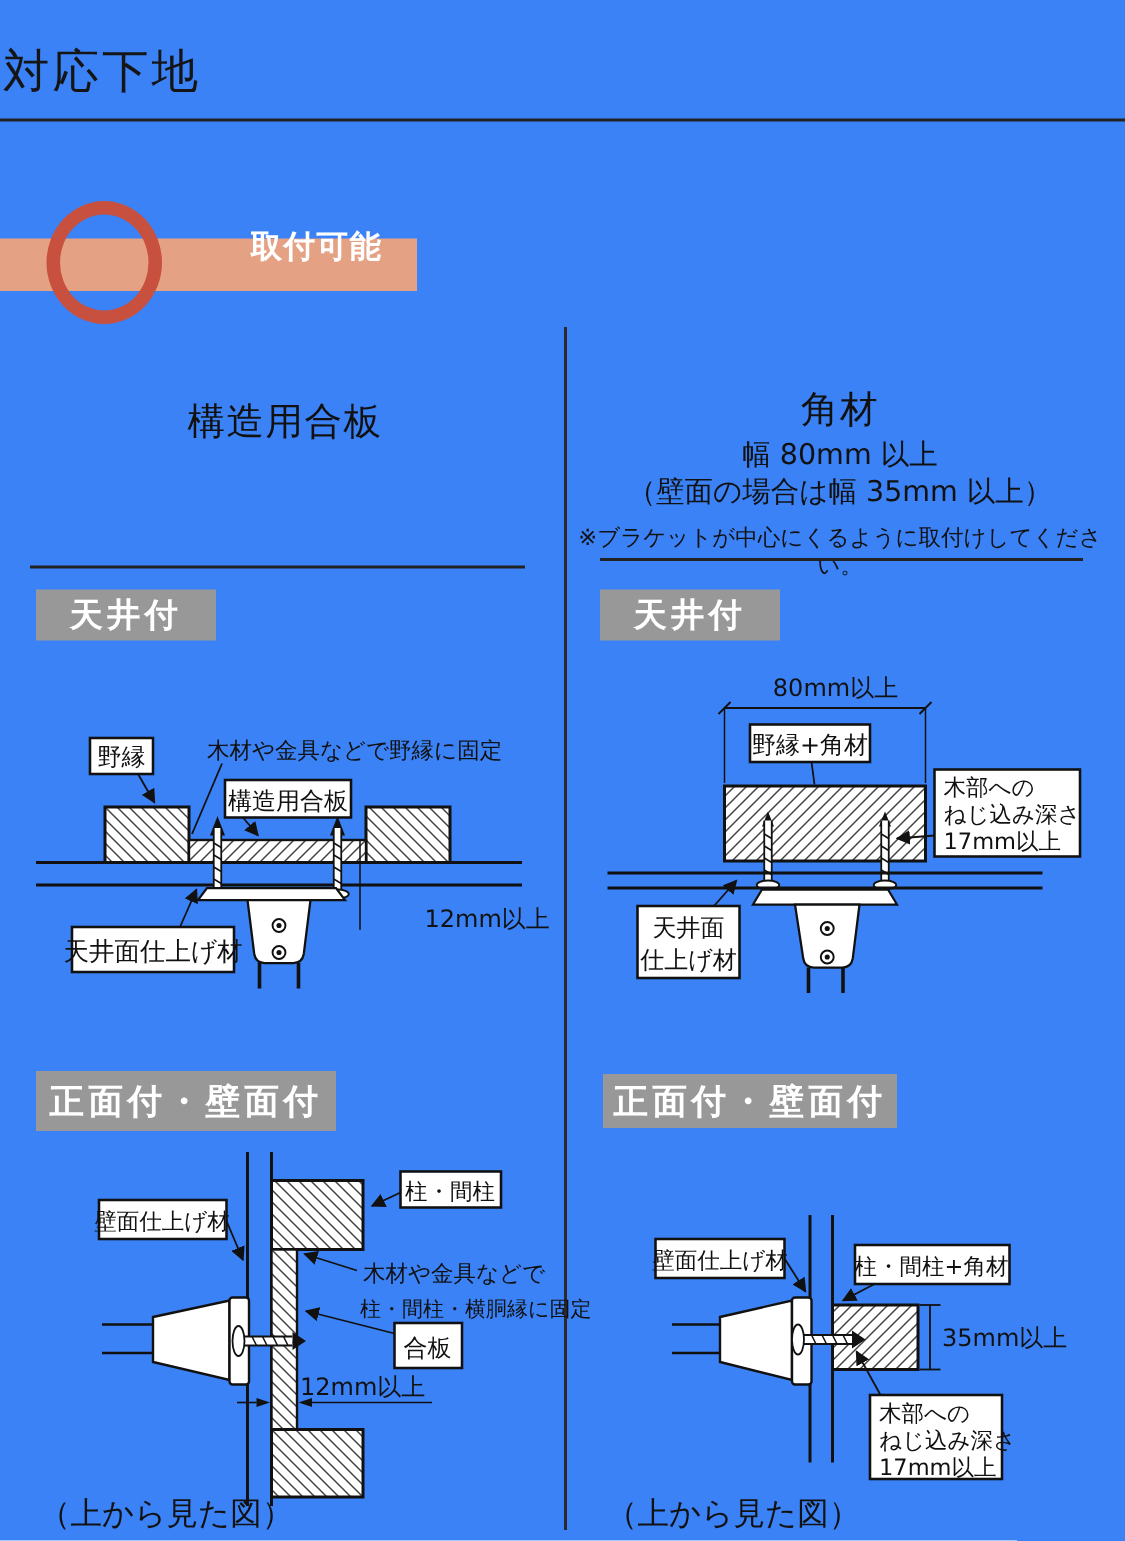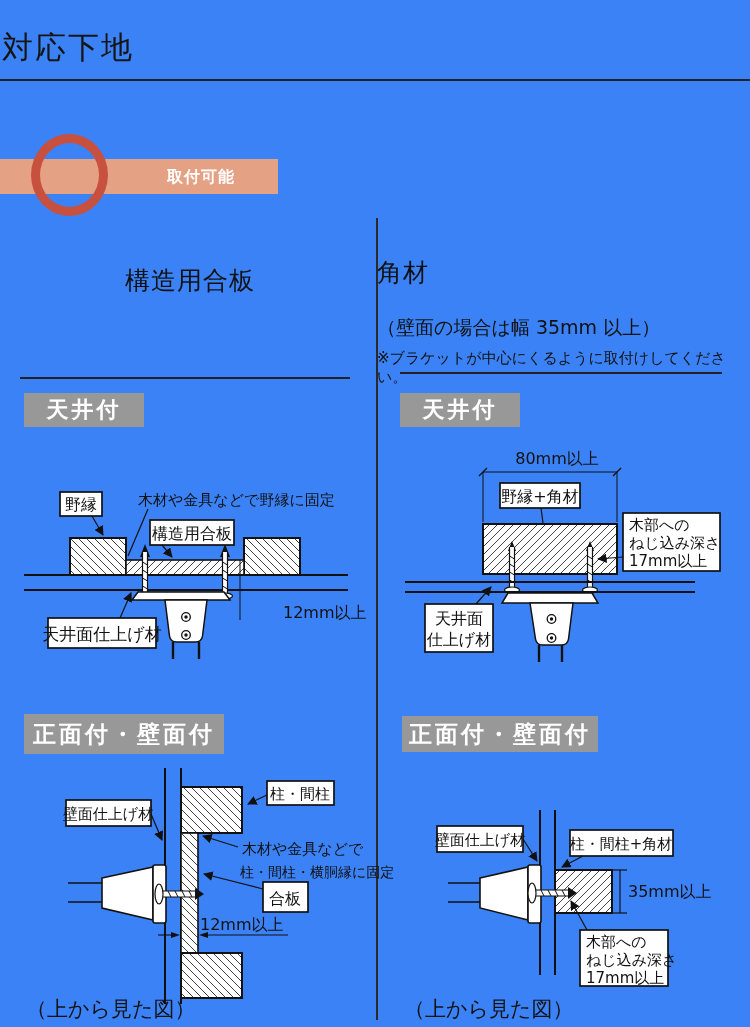--- a/index.html
+++ b/index.html
@@ -6,24 +6,24 @@
   html,body { background:#fff; }
   .page {
     position:relative; width:750px; height:1027px; background:#3b82f6;
     font-family:"DejaVu Sans","Liberation Sans",sans-serif; color:#111; overflow:hidden;
   }
   .abs { position:absolute; }
   .page-title { left:2px; top:27px; font-size:31px; letter-spacing:2px; color:#151515; }
   .title-rule { left:0; top:79px; width:750px; height:2px; background:#222; }
   .banner { left:0; top:159px; width:278px; height:35px; }
   .ring { left:31px; top:134px; width:77px; height:82px; border:9px solid; border-radius:50%; background:transparent; }
-  .banner-label { left:167px; top:167px; font-size:16px; font-weight:600; color:#fff; letter-spacing:1px; }
+  .banner-label { left:167px; top:150px; font-size:21px; font-weight:600; color:#fff; letter-spacing:1px; }
   .v-divider { left:376px; top:218px; width:2px; height:802px; background:#2a2a2a; }
   .col-left-wrap { left:10px; width:360px; text-align:center; }
-  .col-right-wrap { left:377px; width:366px; }
+  .col-right-wrap { left:377px; width:366px; text-align:center; }
   .mat-title { font-size:25px; letter-spacing:1px; }
   .mat-spec { font-size:19px; }
   .mat-note { font-size:15px; }
   .rule { height:2px; background:#222; }
   .gray-head {
     background:#989898; color:#fff; display:flex; align-items:center; justify-content:center;
     letter-spacing:3px;
     font-weight:bold;
   }
   .gh-small { font-size:22px; }
@@ -90,20 +90,21 @@
 
   <div class="abs banner" id="banner" style="background: rgb(229, 161, 132);"></div>
   <div class="abs ring" id="ring" style="border-color: rgb(200, 80, 62);"></div>
   <div class="abs banner-label">取付可能</div>
 
   <div class="abs v-divider"></div>
 
   <div class="abs col-left-wrap mat-title" style="top:264px">構造用合板</div>
 
   <div class="abs col-right-wrap mat-title" style="top:256px">角材</div>
+  <div class="abs col-right-wrap mat-spec" style="top:290px">幅 80mm 以上</div>
   <div class="abs col-right-wrap mat-spec" style="top:315px">（壁面の場合は幅 35mm 以上）</div>
   <div class="abs col-right-wrap mat-note" style="top:349px">※ブラケットが中心にくるように取付けしてください。</div>
 
   <div class="abs rule" style="left:20px;top:377px;width:330px"></div>
   <div class="abs rule" style="left:400px;top:372px;width:322px"></div>
 
   <div class="abs gray-head gh-small" style="left: 24px; top: 393px; width: 120px; height: 34px; background: rgb(152, 152, 152);">天井付</div>
   <div class="abs gray-head gh-small" style="left: 400px; top: 393px; width: 120px; height: 34px; background: rgb(152, 152, 152);">天井付</div>
   <div class="abs gray-head gh-big" style="left: 24px; top: 714px; width: 200px; height: 40px; background: rgb(152, 152, 152);">正面付・壁面付</div>
   <div class="abs gray-head gh-big" style="left: 402px; top: 716px; width: 196px; height: 36px; background: rgb(152, 152, 152);">正面付・壁面付</div>

